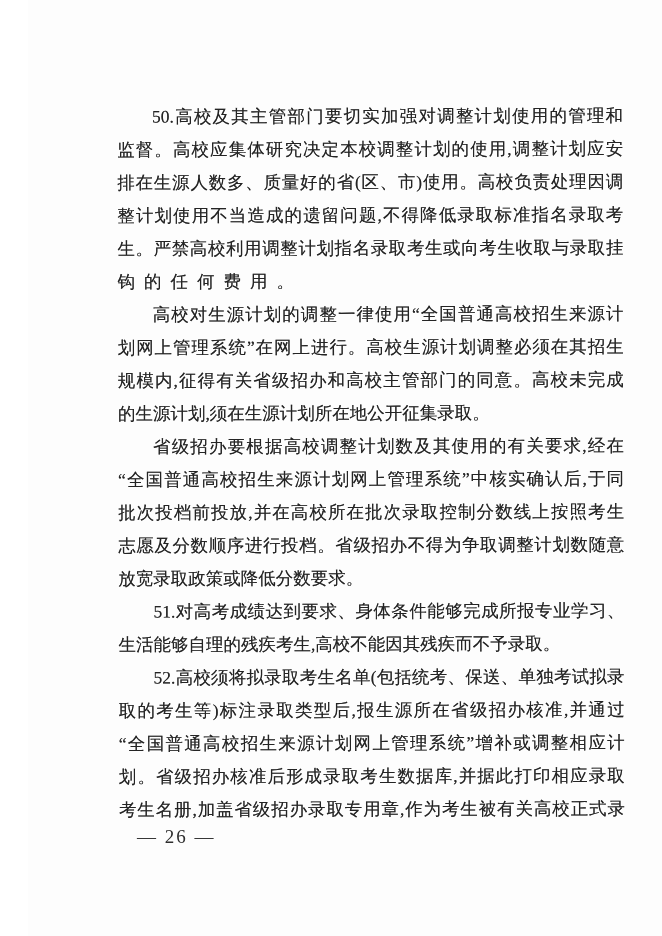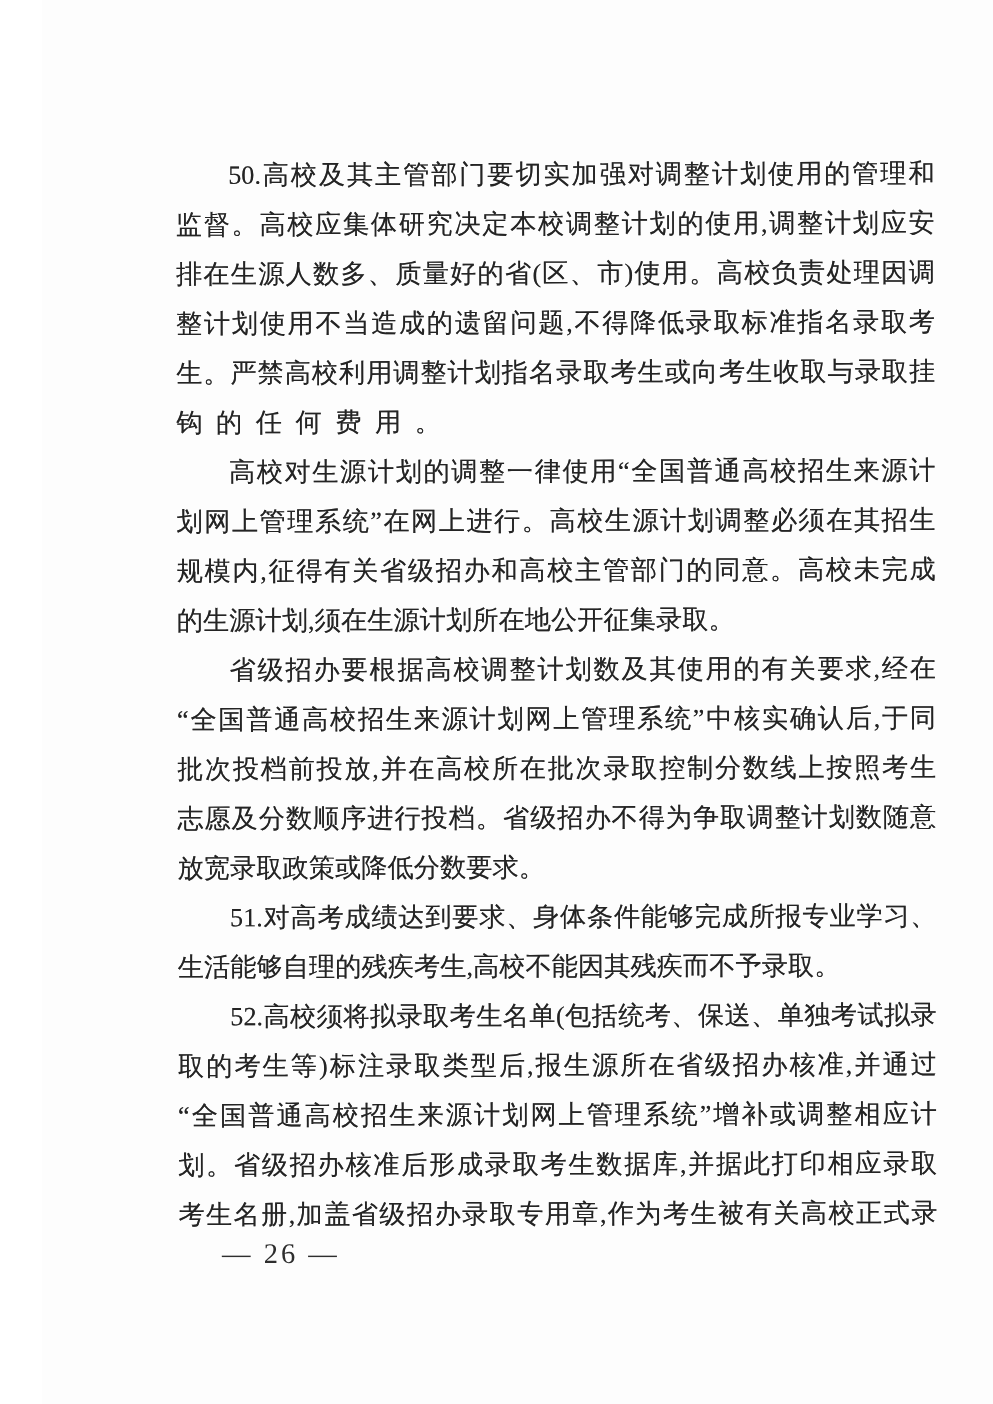--- a/index.html
+++ b/index.html
@@ -32,21 +32,21 @@
     text-align-last: justify;
     word-break: break-all;
     text-shadow: 0 0 0.4px rgba(20,20,20,0.55);
     white-space: normal;
   }
   .line.first { text-indent: 2em; }
   .line.plast { text-align-last: left; }
   .line.loose { letter-spacing: 9px; }
   .footer {
     position: absolute;
-    left: 120px;
+    left: 109px;
     top: 826px;
     font-size: 19px;
     letter-spacing: 2px;
     color: #2e2e2e;
   }
   .edge-shadow {
     position: absolute;
     top: 0;
     right: 1px;
     width: 2px;

